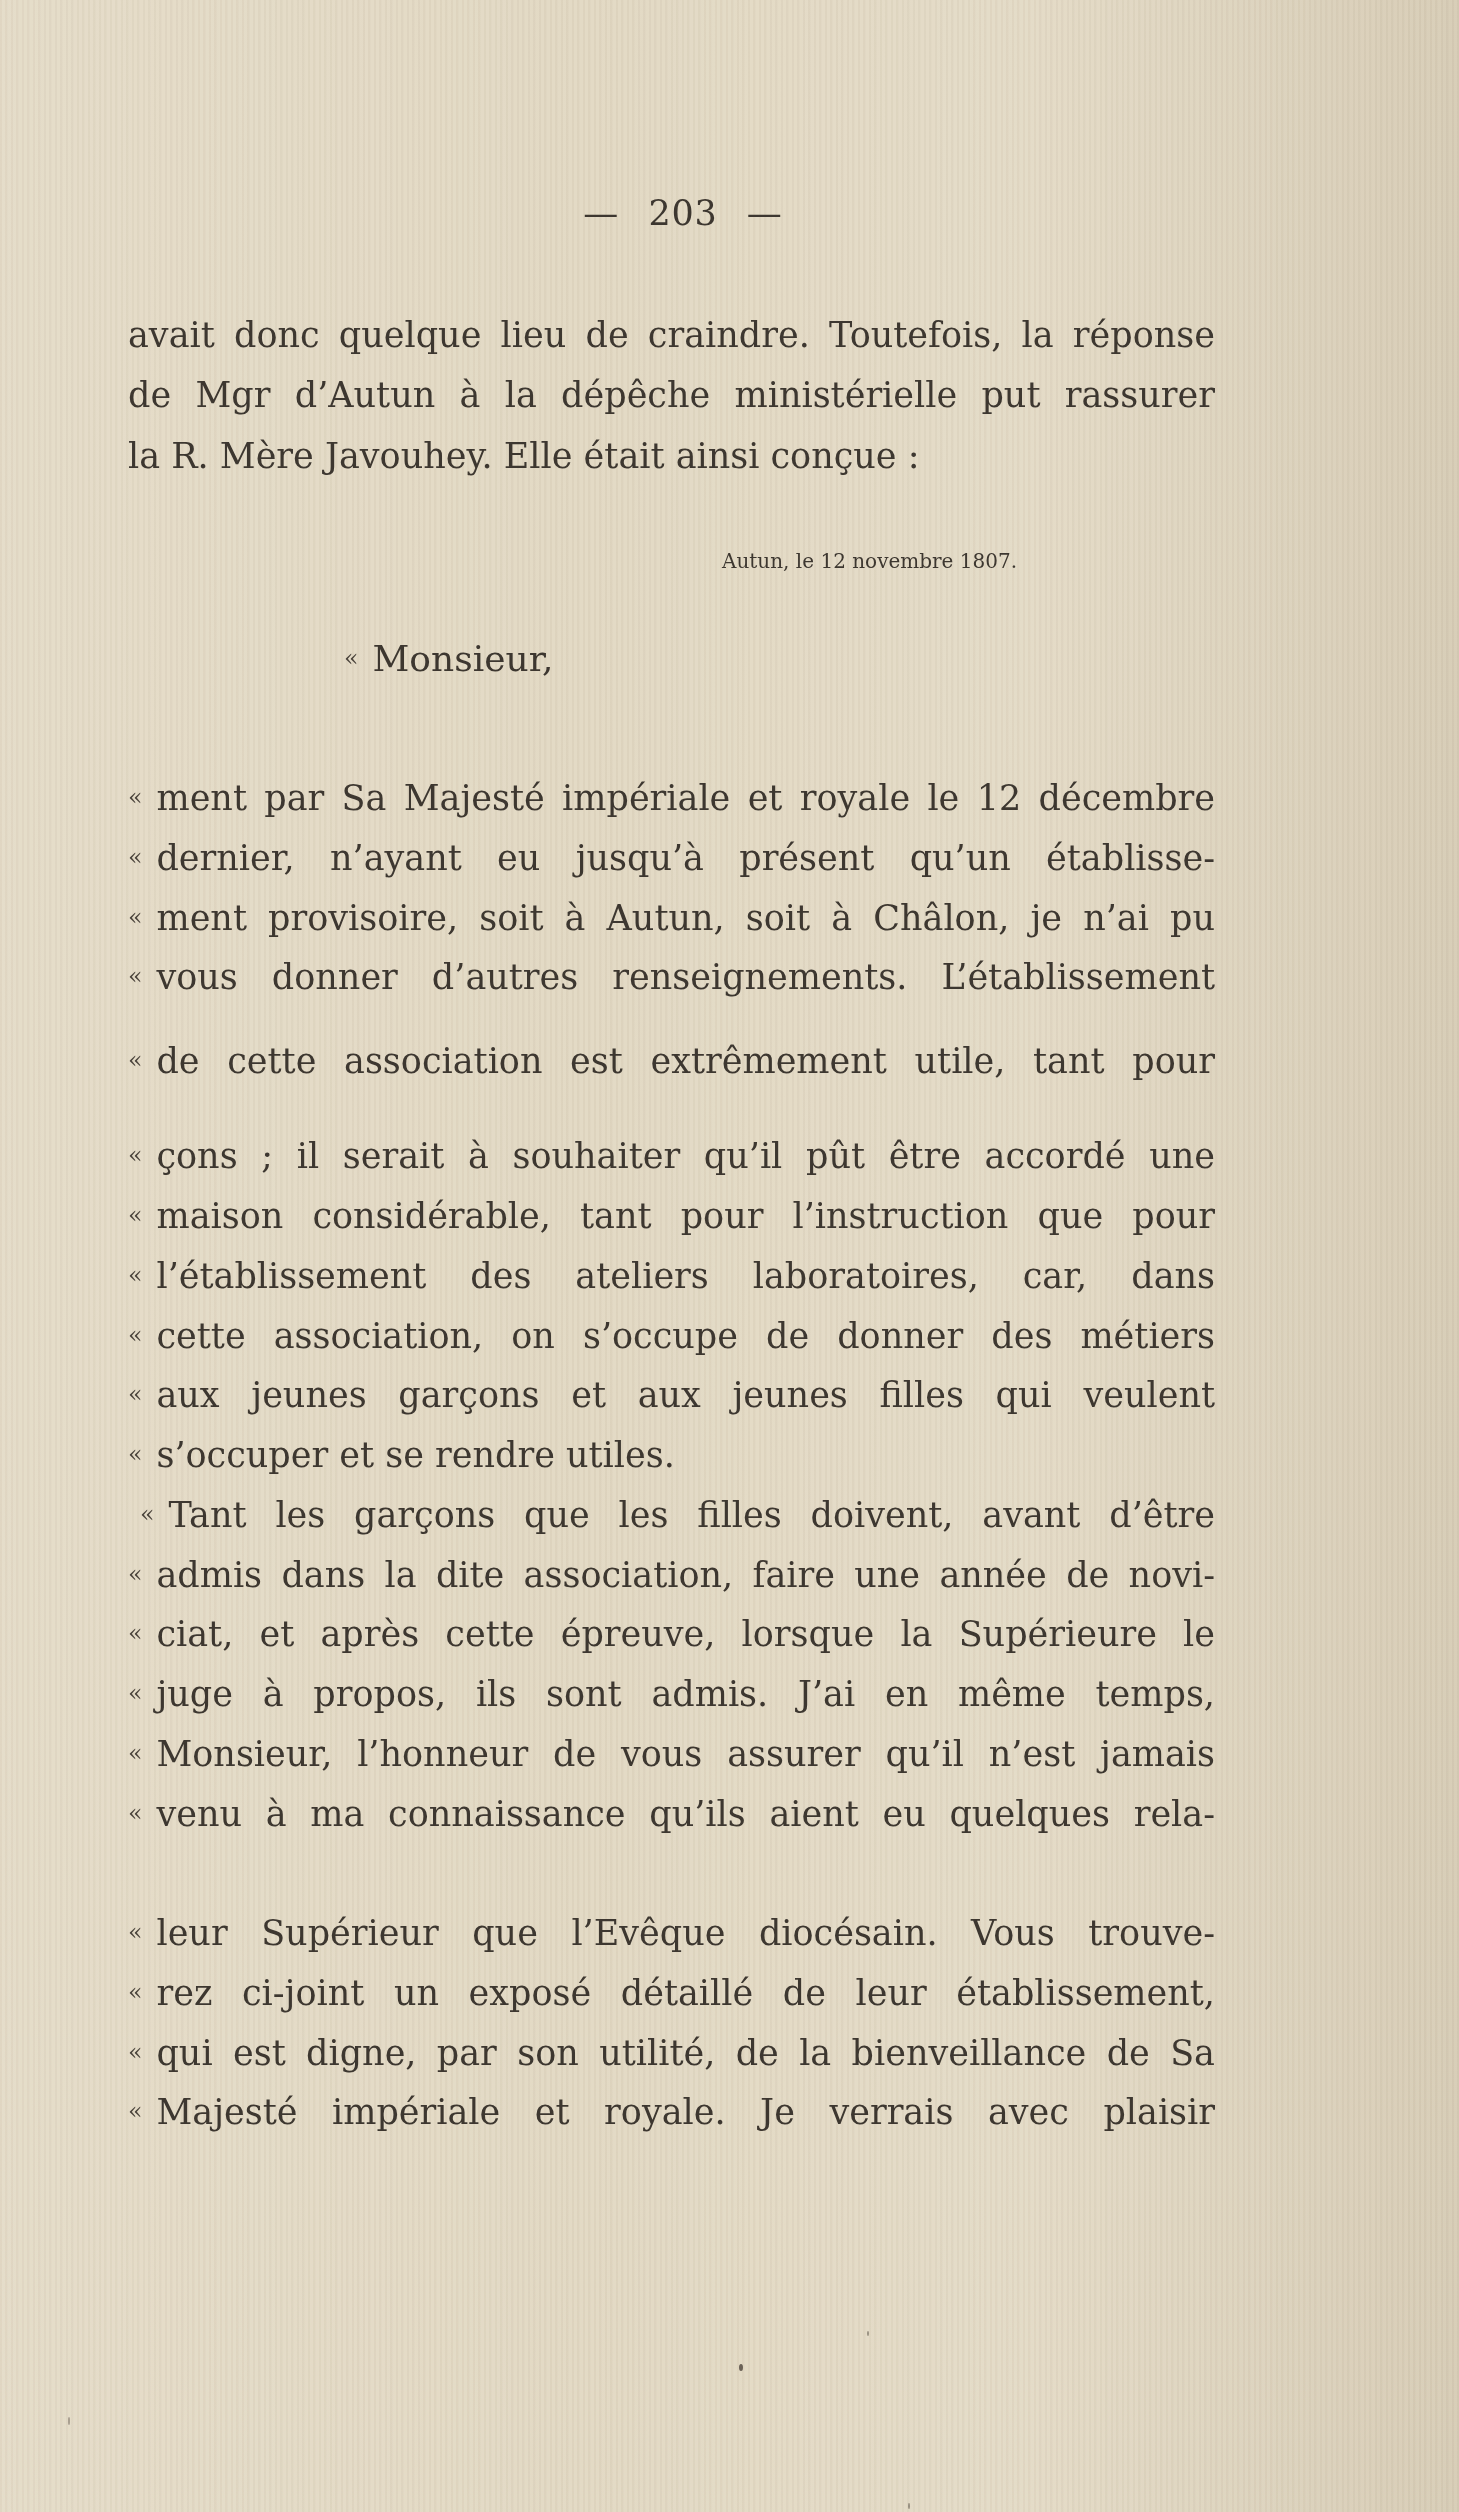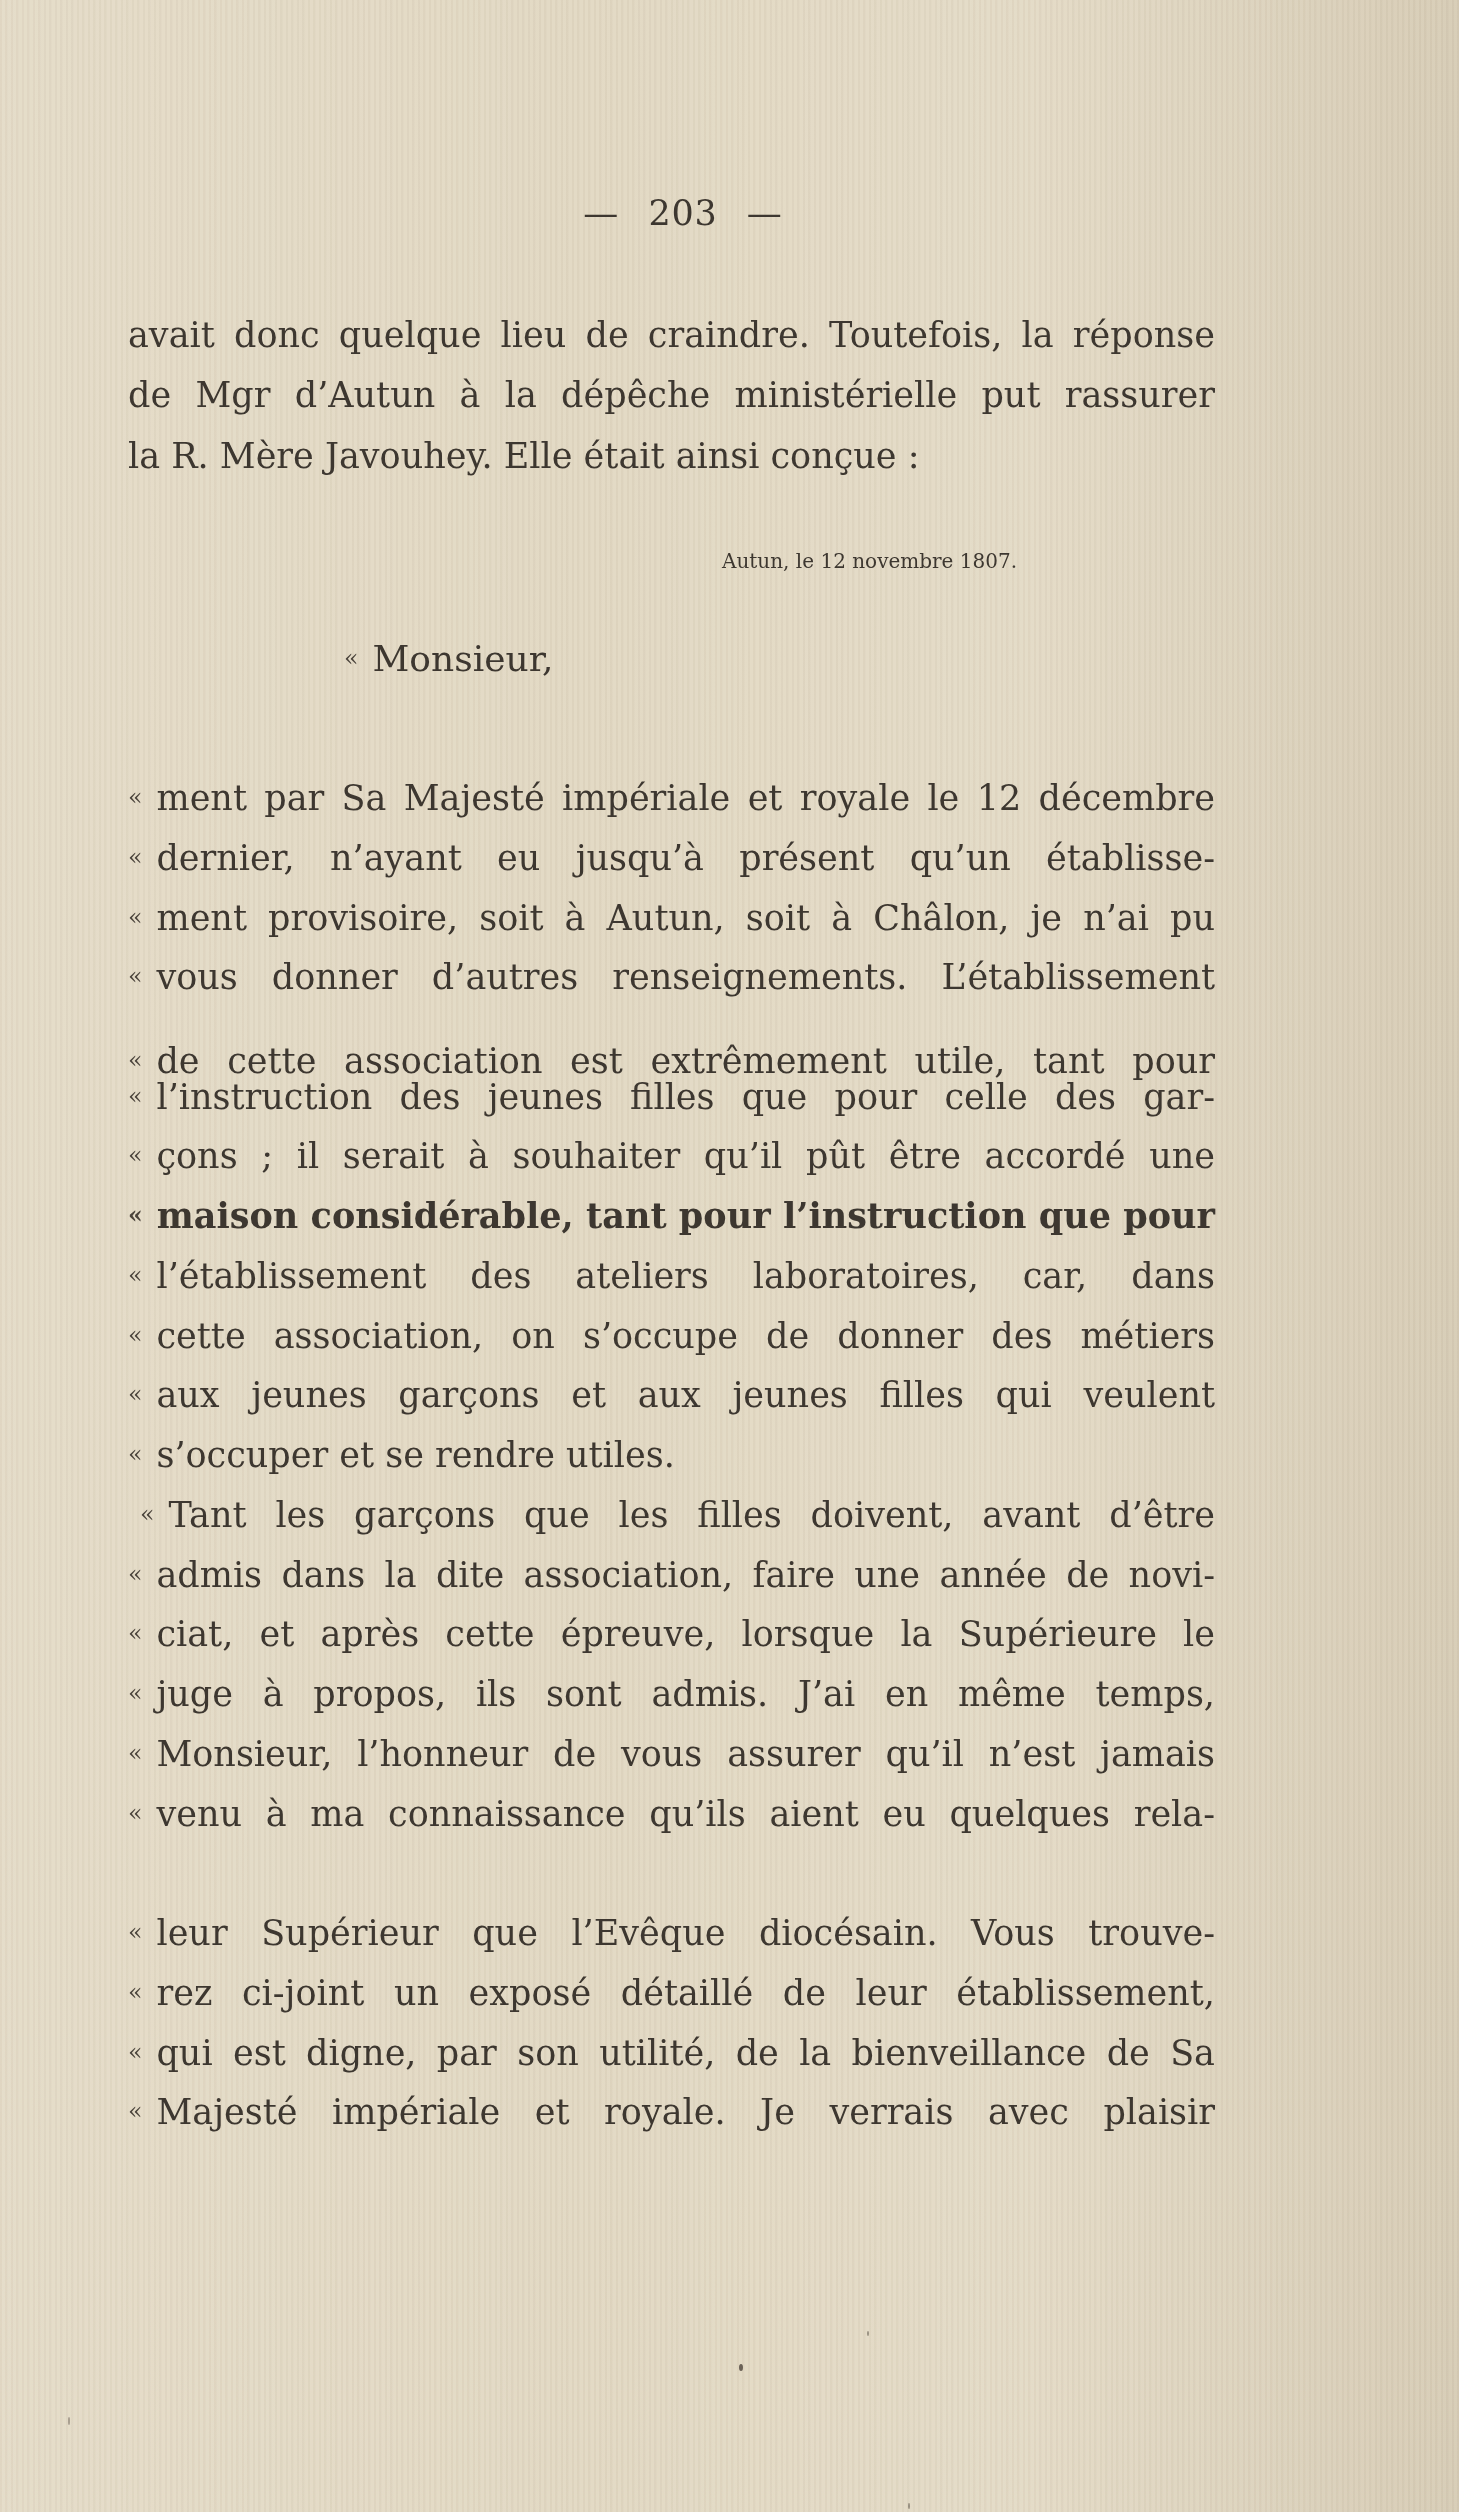--- a/index.html
+++ b/index.html
@@ -102,27 +102,24 @@
   </div>
   <div class="line" style="top: 895px; width: 1087px;">
     <span class="guillemet">«</span><span>ment provisoire, soit à Autun, soit à Châlon, je n’ai pu</span>
   </div>
   <div class="line" style="top: 954px; width: 1087px;">
     <span class="guillemet">«</span><span>vous donner d’autres renseignements. L’établissement</span>
   </div>
   <div class="line" style="top: 1038px; width: 1087px;">
     <span class="guillemet">«</span><span>de cette association est extrêmement utile, tant pour</span>
   </div>
-  <div class="line" style="top: 1074px; width: 1087px;">
-    <span class="guillemet">«</span><span>l’instruction des jeunes filles que pour celle des gar-</span>
-  </div>
   <div class="line" style="top: 1133px; width: 1087px;">
     <span class="guillemet">«</span><span>çons ; il serait à souhaiter qu’il pût être accordé une</span>
   </div>
-  <div class="line" style="top: 1193px; width: 1087px; font-weight: bold;">
+  <div class="line" style="top: 1193px; width: 1087px;">
     <span class="guillemet">«</span><span>maison considérable, tant pour l’instruction que pour</span>
   </div>
   <div class="line" style="top: 1253px; width: 1087px;">
     <span class="guillemet">«</span><span>l’établissement des ateliers laboratoires, car, dans</span>
   </div>
   <div class="line" style="top: 1313px; width: 1087px;">
     <span class="guillemet">«</span><span>cette association, on s’occupe de donner des métiers</span>
   </div>
   <div class="line" style="top: 1372px; width: 1087px;">
     <span class="guillemet">«</span><span>aux jeunes garçons et aux jeunes filles qui veulent</span>

